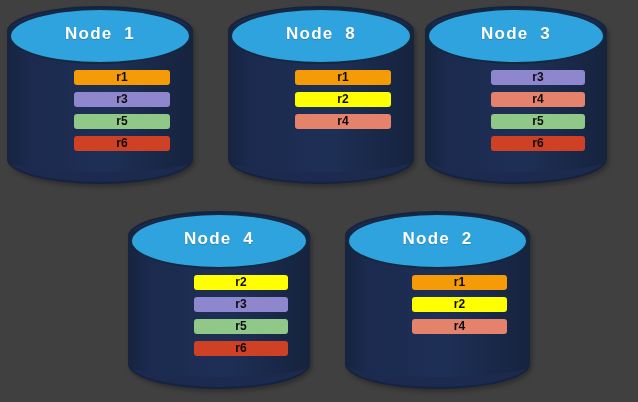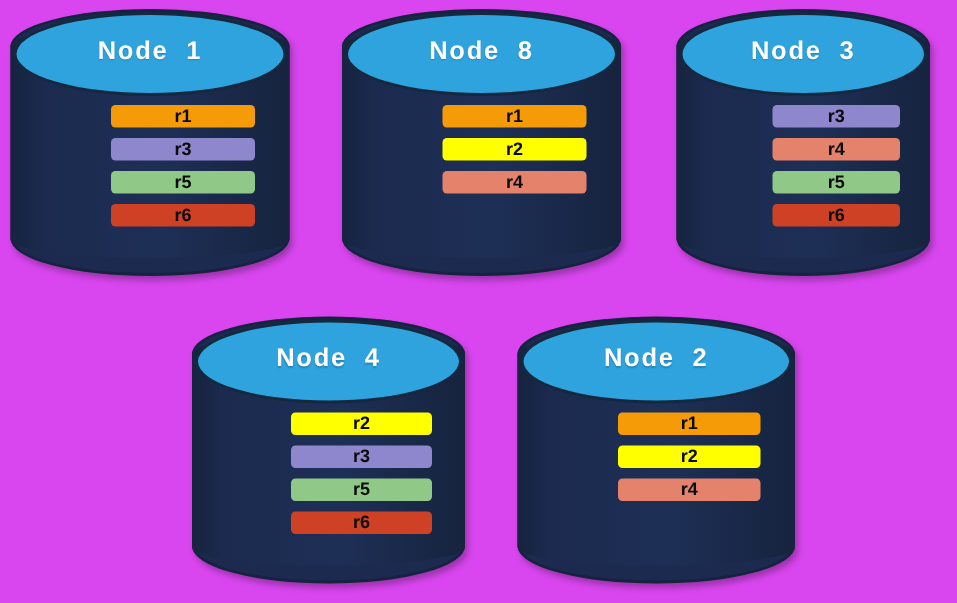--- a/index.html
+++ b/index.html
@@ -114,21 +114,21 @@
   }
 
   .replica-slot.empty .replica-bar {
     background: transparent !important;
     color: transparent;
   }
 </style>
 </head>
 <body>
 
-<div id="diagram" style="background: #d946ef;">
+<div id="diagram" style="background: #404040;">
     <div class="node" style="left: 7px; top: 6px; width: 186px; height: 178px;">
       <div class="cyl-body" style="background: rgb(27, 42, 78);"></div>
       <div class="cyl-shade"></div>
       <div class="cyl-top" style="background: rgb(47, 163, 221);"></div>
       <div class="node-title" style="color: rgb(255, 255, 255);">Node  1</div>
       <div class="replica-list">
         <div class="replica-slot">
           <div class="replica-bar" style="background: rgb(245, 155, 8);">r1</div>
         </div>
         <div class="replica-slot">
@@ -155,21 +155,21 @@
           <div class="replica-bar" style="background: rgb(255, 255, 0);">r2</div>
         </div>
         <div class="replica-slot">
           <div class="replica-bar" style="background: rgb(228, 130, 108);">r4</div>
         </div>
         <div class="replica-slot empty">
           <div class="replica-bar"></div>
         </div>
       </div>
     </div>
-    <div class="node" style="left: 451px; top: 6px; width: 169px; height: 178px;">
+    <div class="node" style="left: 425px; top: 6px; width: 182px; height: 178px;">
       <div class="cyl-body" style="background: rgb(27, 42, 78);"></div>
       <div class="cyl-shade"></div>
       <div class="cyl-top" style="background: rgb(47, 163, 221);"></div>
       <div class="node-title" style="color: rgb(255, 255, 255);">Node  3</div>
       <div class="replica-list">
         <div class="replica-slot">
           <div class="replica-bar" style="background: rgb(142, 135, 205);">r3</div>
         </div>
         <div class="replica-slot">
           <div class="replica-bar" style="background: rgb(228, 130, 108);">r4</div>

